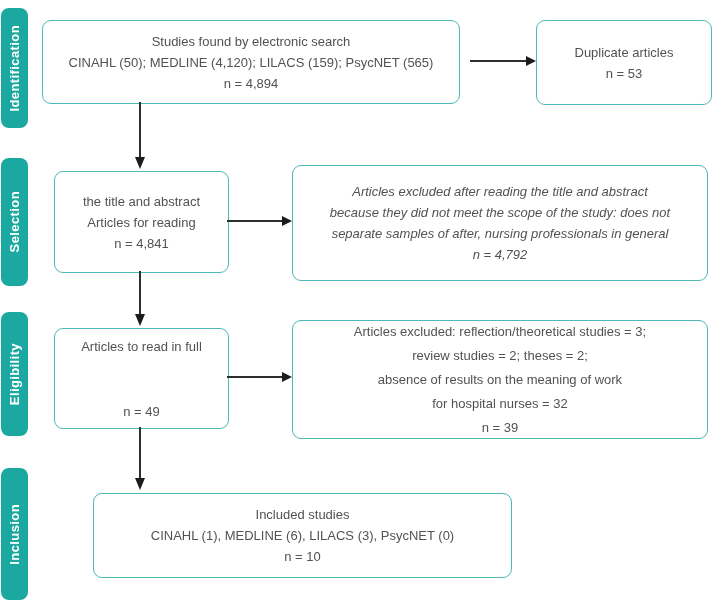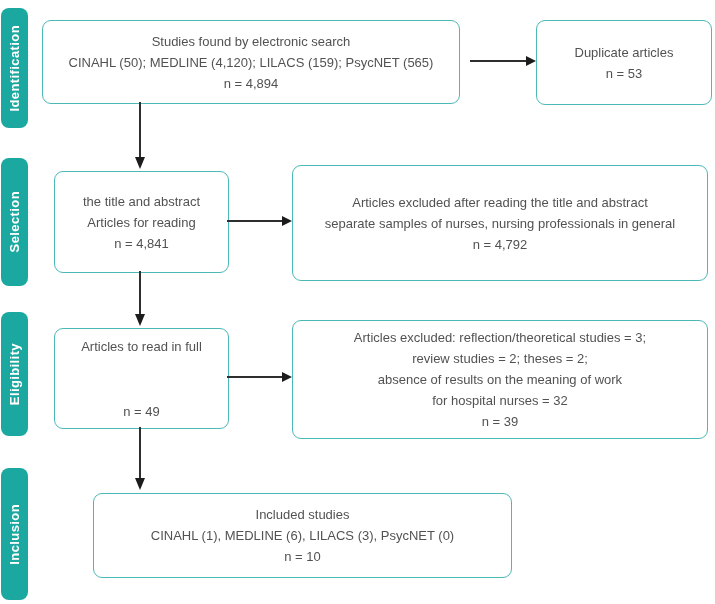--- a/index.html
+++ b/index.html
@@ -22,23 +22,23 @@
   #tab-inclusion{top:468px;height:132px;}
   
   .box{
     position:absolute;border:1.4px solid #4DB9B6;border-radius:9px;background:#ffffff;
     display:flex;flex-direction:column;justify-content:center;
     text-align:center;color:#525252;font-size:13px;line-height:21px;
   }
   #box-search{left:42px;top:20px;width:416px;height:82px;}
   #box-duplicates{left:536px;top:20px;width:174px;height:83px;}
   #box-title-abstract{left:54px;top:171px;width:173px;height:100px;}
-  #box-excl-title-abstract{left:292px;top:165px;width:414px;height:114px;}
+  #box-excl-title-abstract{left:292px;top:165px;width:414px;height:114px;font-style:italic;}
   #box-full-text{left:54px;top:328px;width:173px;height:99px;gap:44px;}
-  #box-excl-full-text{left:292px;top:320px;width:414px;height:117px;}
+  #box-excl-full-text{left:292px;top:320px;width:414px;height:117px;justify-content:space-between;}
   #box-included{left:54px;top:493px;width:417px;height:83px;margin-left:39px;}
   
   .hline{position:absolute;height:2px;background:#2E2E2E;}
   .vline{position:absolute;width:2px;background:#2E2E2E;}
   .head-right{
     position:absolute;width:0;height:0;
     border-top:5px solid transparent;border-bottom:5px solid transparent;
     border-left:10px solid #1c1c1c;
   }
   .head-down{
@@ -89,21 +89,22 @@
   </div>
 
   <div class="box" id="box-title-abstract">
     <div>the title and abstract</div>
     <div>Articles for reading</div>
     <div>n = 4,841</div>
   </div>
 
   <div class="box" id="box-excl-title-abstract">
     <div>Articles excluded after reading the title and abstract</div>
-    <div>separate samples of nurses, nursing professionals in general</div>
+    <div>because they did not meet the scope of the study: does not</div>
+    <div>separate samples of after, nursing professionals in general</div>
     <div>n = 4,792</div>
   </div>
 
   <div class="box" id="box-full-text">
     <div>Articles to read in full</div>
     <div>n = 49</div>
   </div>
 
   <div class="box" id="box-excl-full-text">
     <div>Articles excluded: reflection/theoretical studies = 3;</div>

